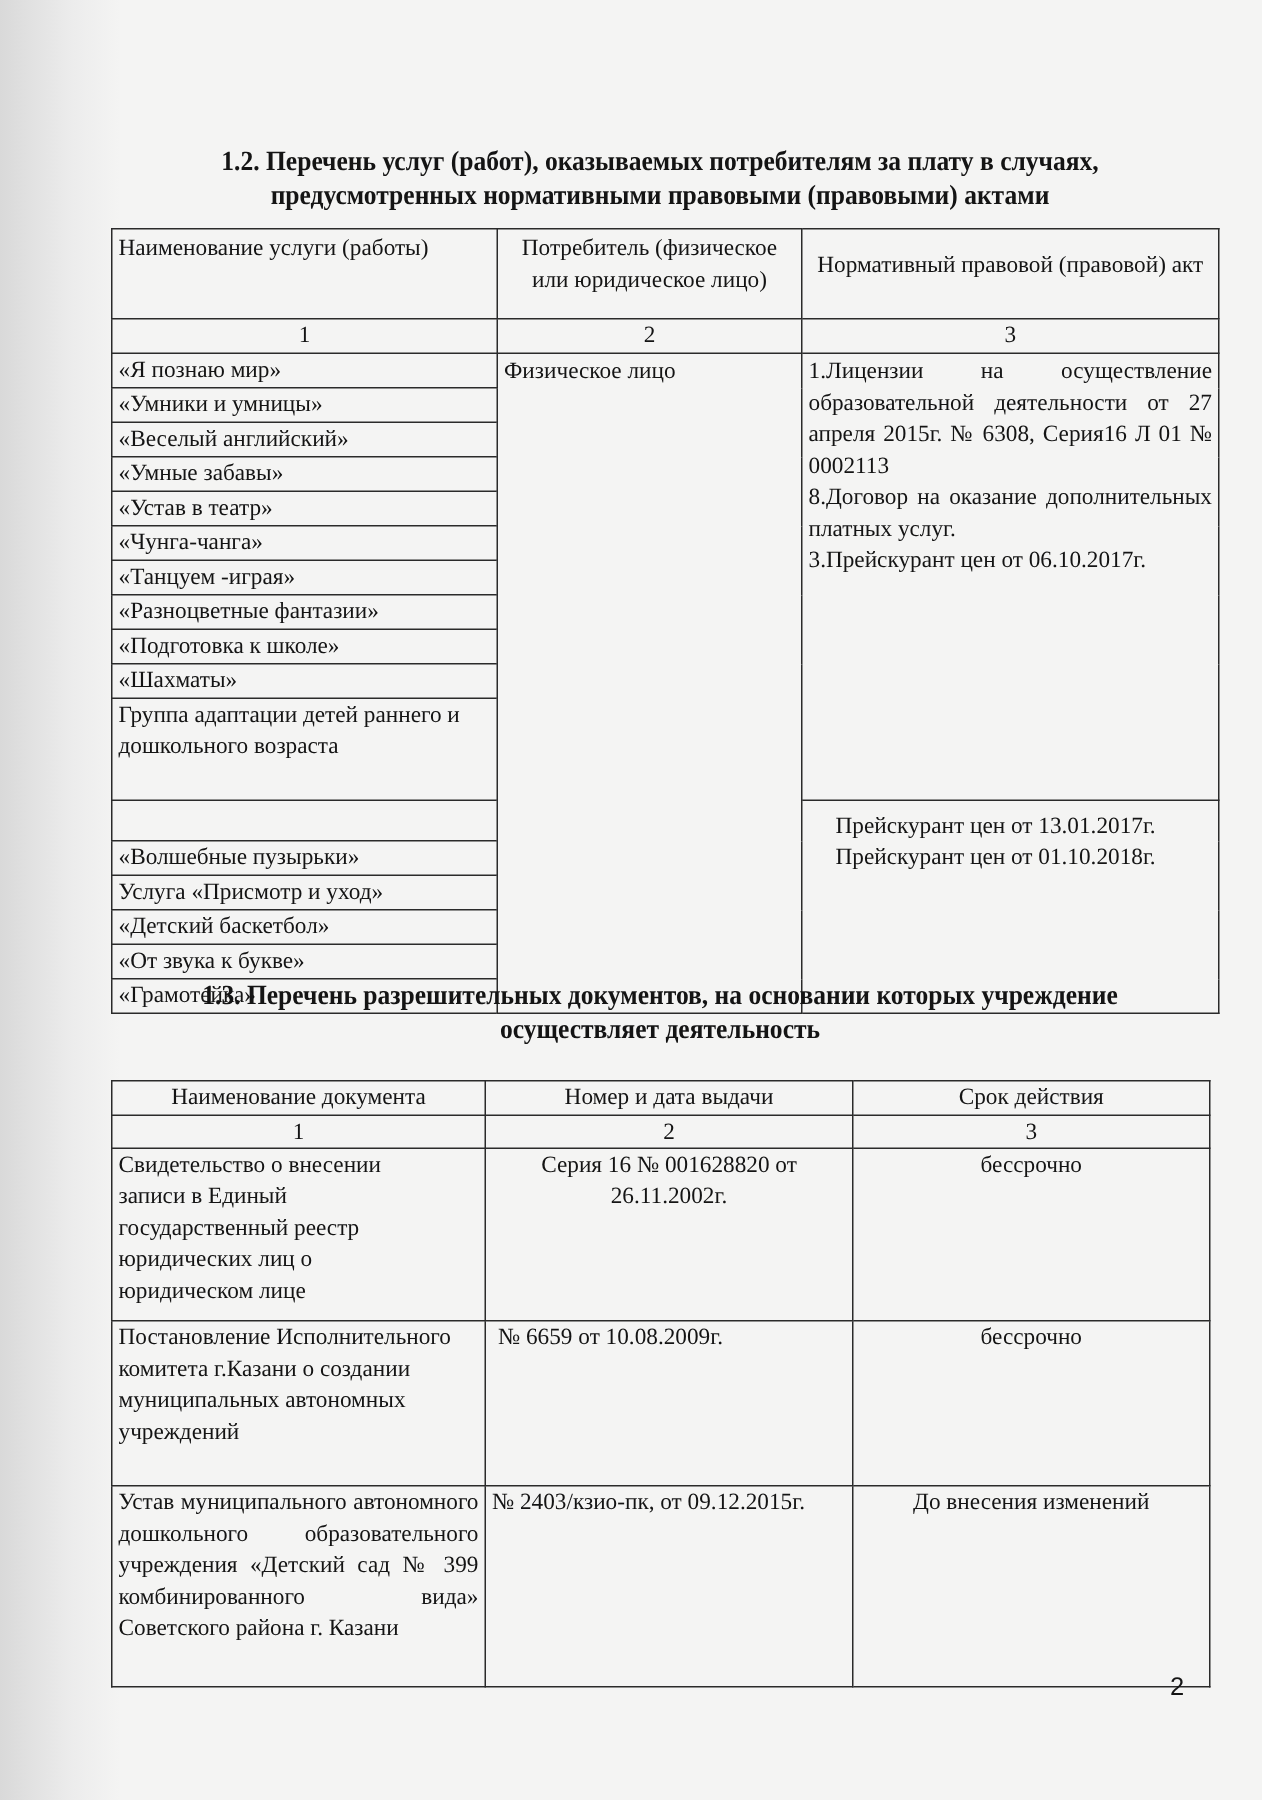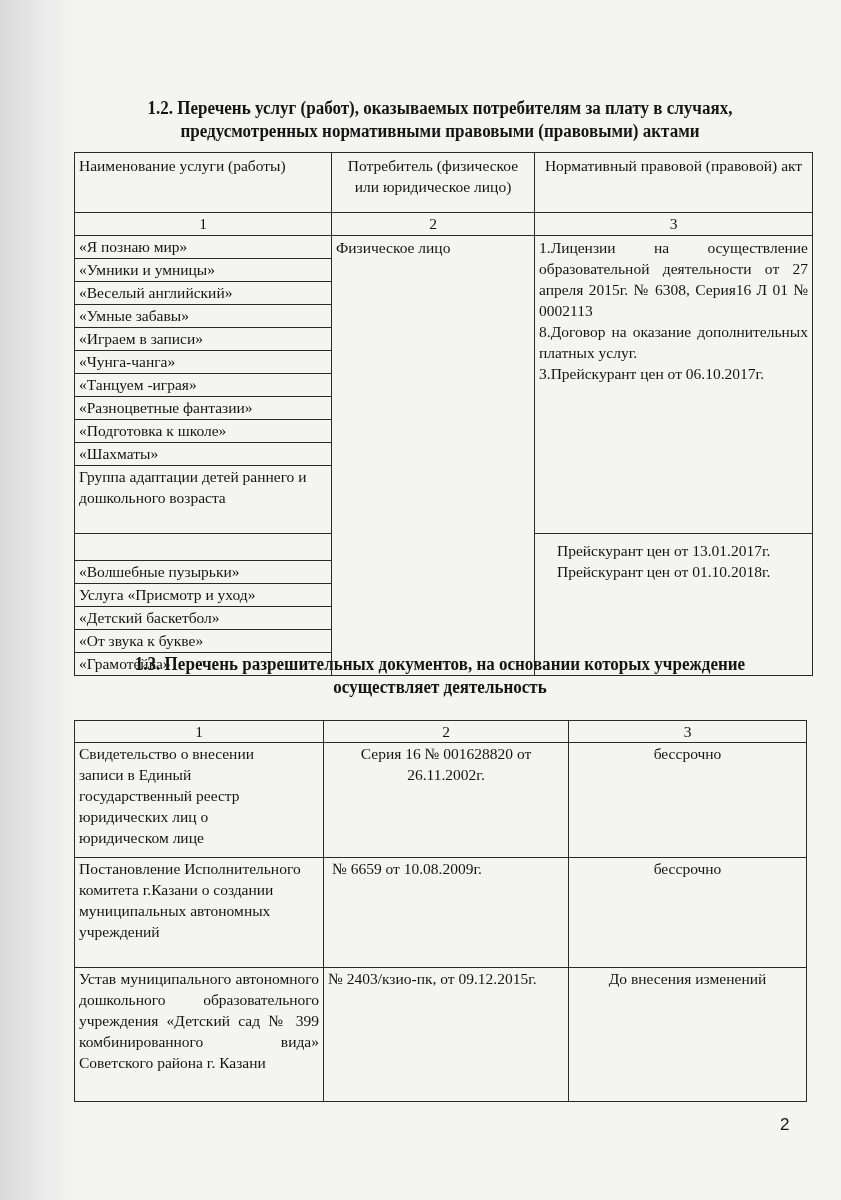--- a/index.html
+++ b/index.html
@@ -47,21 +47,21 @@
 <table style="left:74px; top:152px; width:738px;">
   <colgroup>
       <col style="width:257px">
       <col style="width:203px">
       <col style="width:278px">
     </colgroup>
   <tbody>
       <tr style="height:60px;">
     <td style="padding-top:2px;">Наименование услуги (работы)</td>
     <td class="c" style="padding-top:2px;">Потребитель (физическое или юридическое лицо)</td>
-    <td class="c" style="padding-top:2px;">Нормативный правовой (правовой) акт</td>
+    <td class="c" style="padding-top:13px;">Нормативный правовой (правовой) акт</td>
   </tr>
   <tr style="height:23px;">
     <td class="c">1</td>
     <td class="c">2</td>
     <td class="c">3</td>
   </tr>
   <tr style="height:23px;">
     <td>«Я познаю мир»</td>
     <td rowspan="17" style="padding-top:1px;">
       <span>Физическое лицо</span>
@@ -75,21 +75,21 @@
   <tr style="height:23px;">
         <td>«Умники и умницы»</td>
       </tr>
   <tr style="height:23px;">
         <td>«Веселый английский»</td>
       </tr>
   <tr style="height:23px;">
         <td>«Умные забавы»</td>
       </tr>
   <tr style="height:23px;">
-        <td>«Играем в записи»</td>
+        <td>«Устав в театр»</td>
       </tr>
   <tr style="height:23px;">
         <td>«Чунга-чанга»</td>
       </tr>
   <tr style="height:23px;">
         <td>«Танцуем -играя»</td>
       </tr>
   <tr style="height:23px;">
         <td>«Разноцветные фантазии»</td>
       </tr>
@@ -132,20 +132,25 @@
   <div>осуществляет деятельность</div>
 </div>
 
 <table style="left:74px; top:720px; width:732px;">
   <colgroup>
       <col style="width:249px">
       <col style="width:245px">
       <col style="width:238px">
     </colgroup>
   <tbody>
+      <tr style="height:23px;">
+    <td class="c">Наименование документа</td>
+    <td class="c">Номер и дата выдачи</td>
+    <td class="c">Срок действия</td>
+  </tr>
   <tr style="height:21px;">
     <td class="c">1</td>
     <td class="c">2</td>
     <td class="c">3</td>
   </tr>
   <tr style="height:115px;">
     <td style="padding-right:60px;">Свидетельство о внесении записи в Единый государственный реестр юридических лиц о юридическом лице</td>
     <td class="c" style="padding:0 30px;">Серия 16  № 001628820 от 26.11.2002г.</td>
     <td class="c">бессрочно</td>
   </tr>

